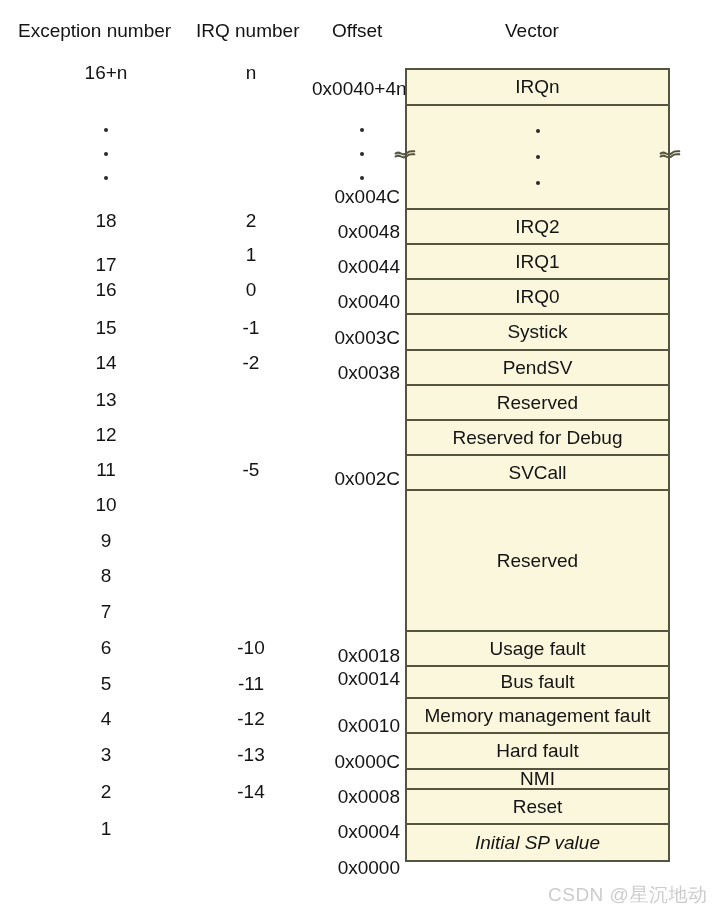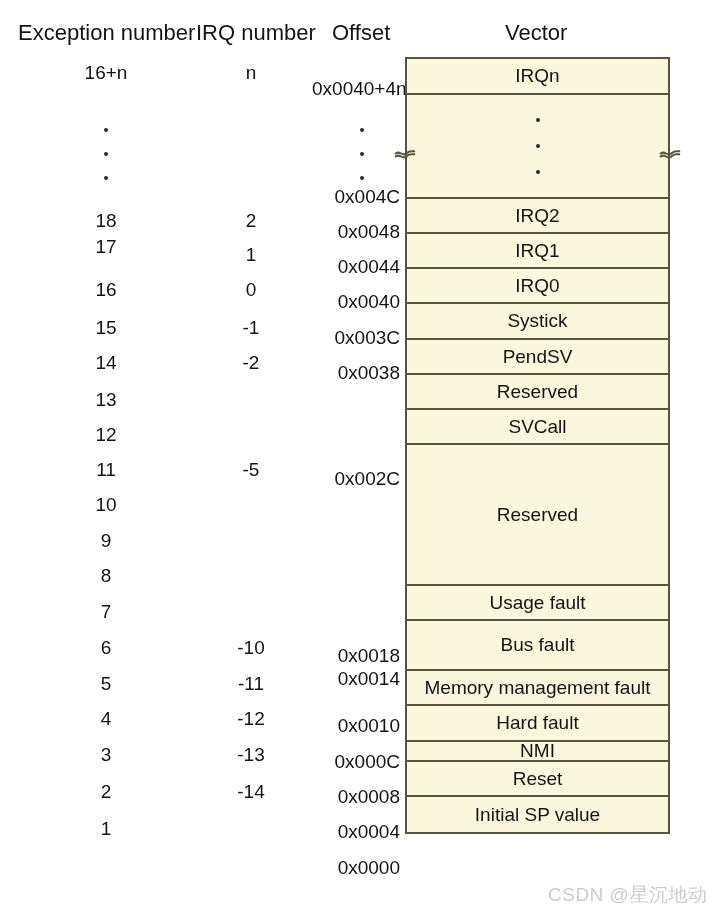--- a/index.html
+++ b/index.html
@@ -15,21 +15,21 @@
     position: relative;
     width: 722px;
     height: 913px;
     background: #ffffff;
     overflow: hidden;
   }
 
   
   .hdr {
     position: absolute;
-    font-size: 22px;
+    font-size: 19px;
     color: #141414;
     white-space: nowrap;
   }
   #hdr-exception { left: 18px;  top: 20px; }
   #hdr-irq       { left: 196px; top: 20px; }
   #hdr-offset    { left: 332px; top: 20px; }
   #hdr-vector    { left: 505px; top: 20px; }
 
   
   .lbl {
@@ -61,21 +61,21 @@
     width: 4px;
     height: 4px;
     background: #2a2a2a;
     border-radius: 50%;
   }
 
   
   #vector-table {
     position: absolute;
     left: 405px;
-    top: 57px;
+    top: 68px;
     width: 265px;
     border: 2px solid #55553f;
     box-sizing: border-box;
     background: #3b82f6;
   }
   .vrow {
     position: relative;
     background: #fbf7dc;
     border-bottom: 2px solid #55553f;
     box-sizing: border-box;
@@ -131,21 +131,21 @@
 <div id="page">
 
   <div class="hdr" id="hdr-exception">Exception number</div>
   <div class="hdr" id="hdr-irq">IRQ number</div>
   <div class="hdr" id="hdr-offset">Offset</div>
   <div class="hdr" id="hdr-vector">Vector</div>
 
   <div id="exception-column">
       <div class="lbl exc-col" style="top: 62px;">16+n</div>
       <div class="lbl exc-col" style="top: 210px;">18</div>
-      <div class="lbl exc-col" style="top: 236px; text-align: center;">17</div>
+      <div class="lbl exc-col" style="top: 254px; text-align: center;">17</div>
       <div class="lbl exc-col" style="top: 279px;">16</div>
       <div class="lbl exc-col" style="top: 317px;">15</div>
       <div class="lbl exc-col" style="top: 352px;">14</div>
       <div class="lbl exc-col" style="top: 389px;">13</div>
       <div class="lbl exc-col" style="top: 424px;">12</div>
       <div class="lbl exc-col" style="top: 459px;">11</div>
       <div class="lbl exc-col" style="top: 494px;">10</div>
       <div class="lbl exc-col" style="top: 530px;">9</div>
       <div class="lbl exc-col" style="top: 565px;">8</div>
       <div class="lbl exc-col" style="top: 601px;">7</div>
@@ -219,44 +219,47 @@
       <div class="vrow" style="height: 36px;">
         <span>Systick</span>
       </div>
       <div class="vrow" style="height: 35px;">
         <span>PendSV</span>
       </div>
       <div class="vrow" style="height: 35px;">
         <span>Reserved</span>
       </div>
       <div class="vrow" style="height: 35px;">
+        <span>Reserved for Debug</span>
+      </div>
+      <div class="vrow" style="height: 35px;">
         <span>SVCall</span>
       </div>
       <div class="vrow" style="height: 141px;">
         <span>Reserved</span>
       </div>
       <div class="vrow" style="height: 35px;">
         <span>Usage fault</span>
       </div>
-      <div class="vrow" style="height: 50px;">
+      <div class="vrow" style="height: 32px;">
         <span>Bus fault</span>
       </div>
       <div class="vrow" style="height: 35px;">
         <span>Memory management fault</span>
       </div>
       <div class="vrow" style="height: 36px;">
         <span>Hard fault</span>
       </div>
       <div class="vrow" style="height: 20px;">
         <span>NMI</span>
       </div>
       <div class="vrow" style="height: 35px; justify-content: center;">
         <span>Reset</span>
       </div>
-      <div class="vrow" style="height: 35px;">
+      <div class="vrow" style="height: 35px; font-style: italic;">
         <span>Initial SP value</span>
       </div>
     </div>
 
   <svg class="brk" id="brk-left" viewBox="0 0 26 26">
     <path d="M3,14 C8,9 10,18 15,13 C18,10 21,12 23,11" fill="none" stroke="#55553f" stroke-width="2"></path>
     <path d="M3,17 C8,12 10,21 15,16 C18,13 21,15 23,14" fill="none" stroke="#55553f" stroke-width="2"></path>
   </svg>
   <svg class="brk" id="brk-right" viewBox="0 0 26 26">
     <path d="M3,14 C8,9 10,18 15,13 C18,10 21,12 23,11" fill="none" stroke="#55553f" stroke-width="2"></path>

